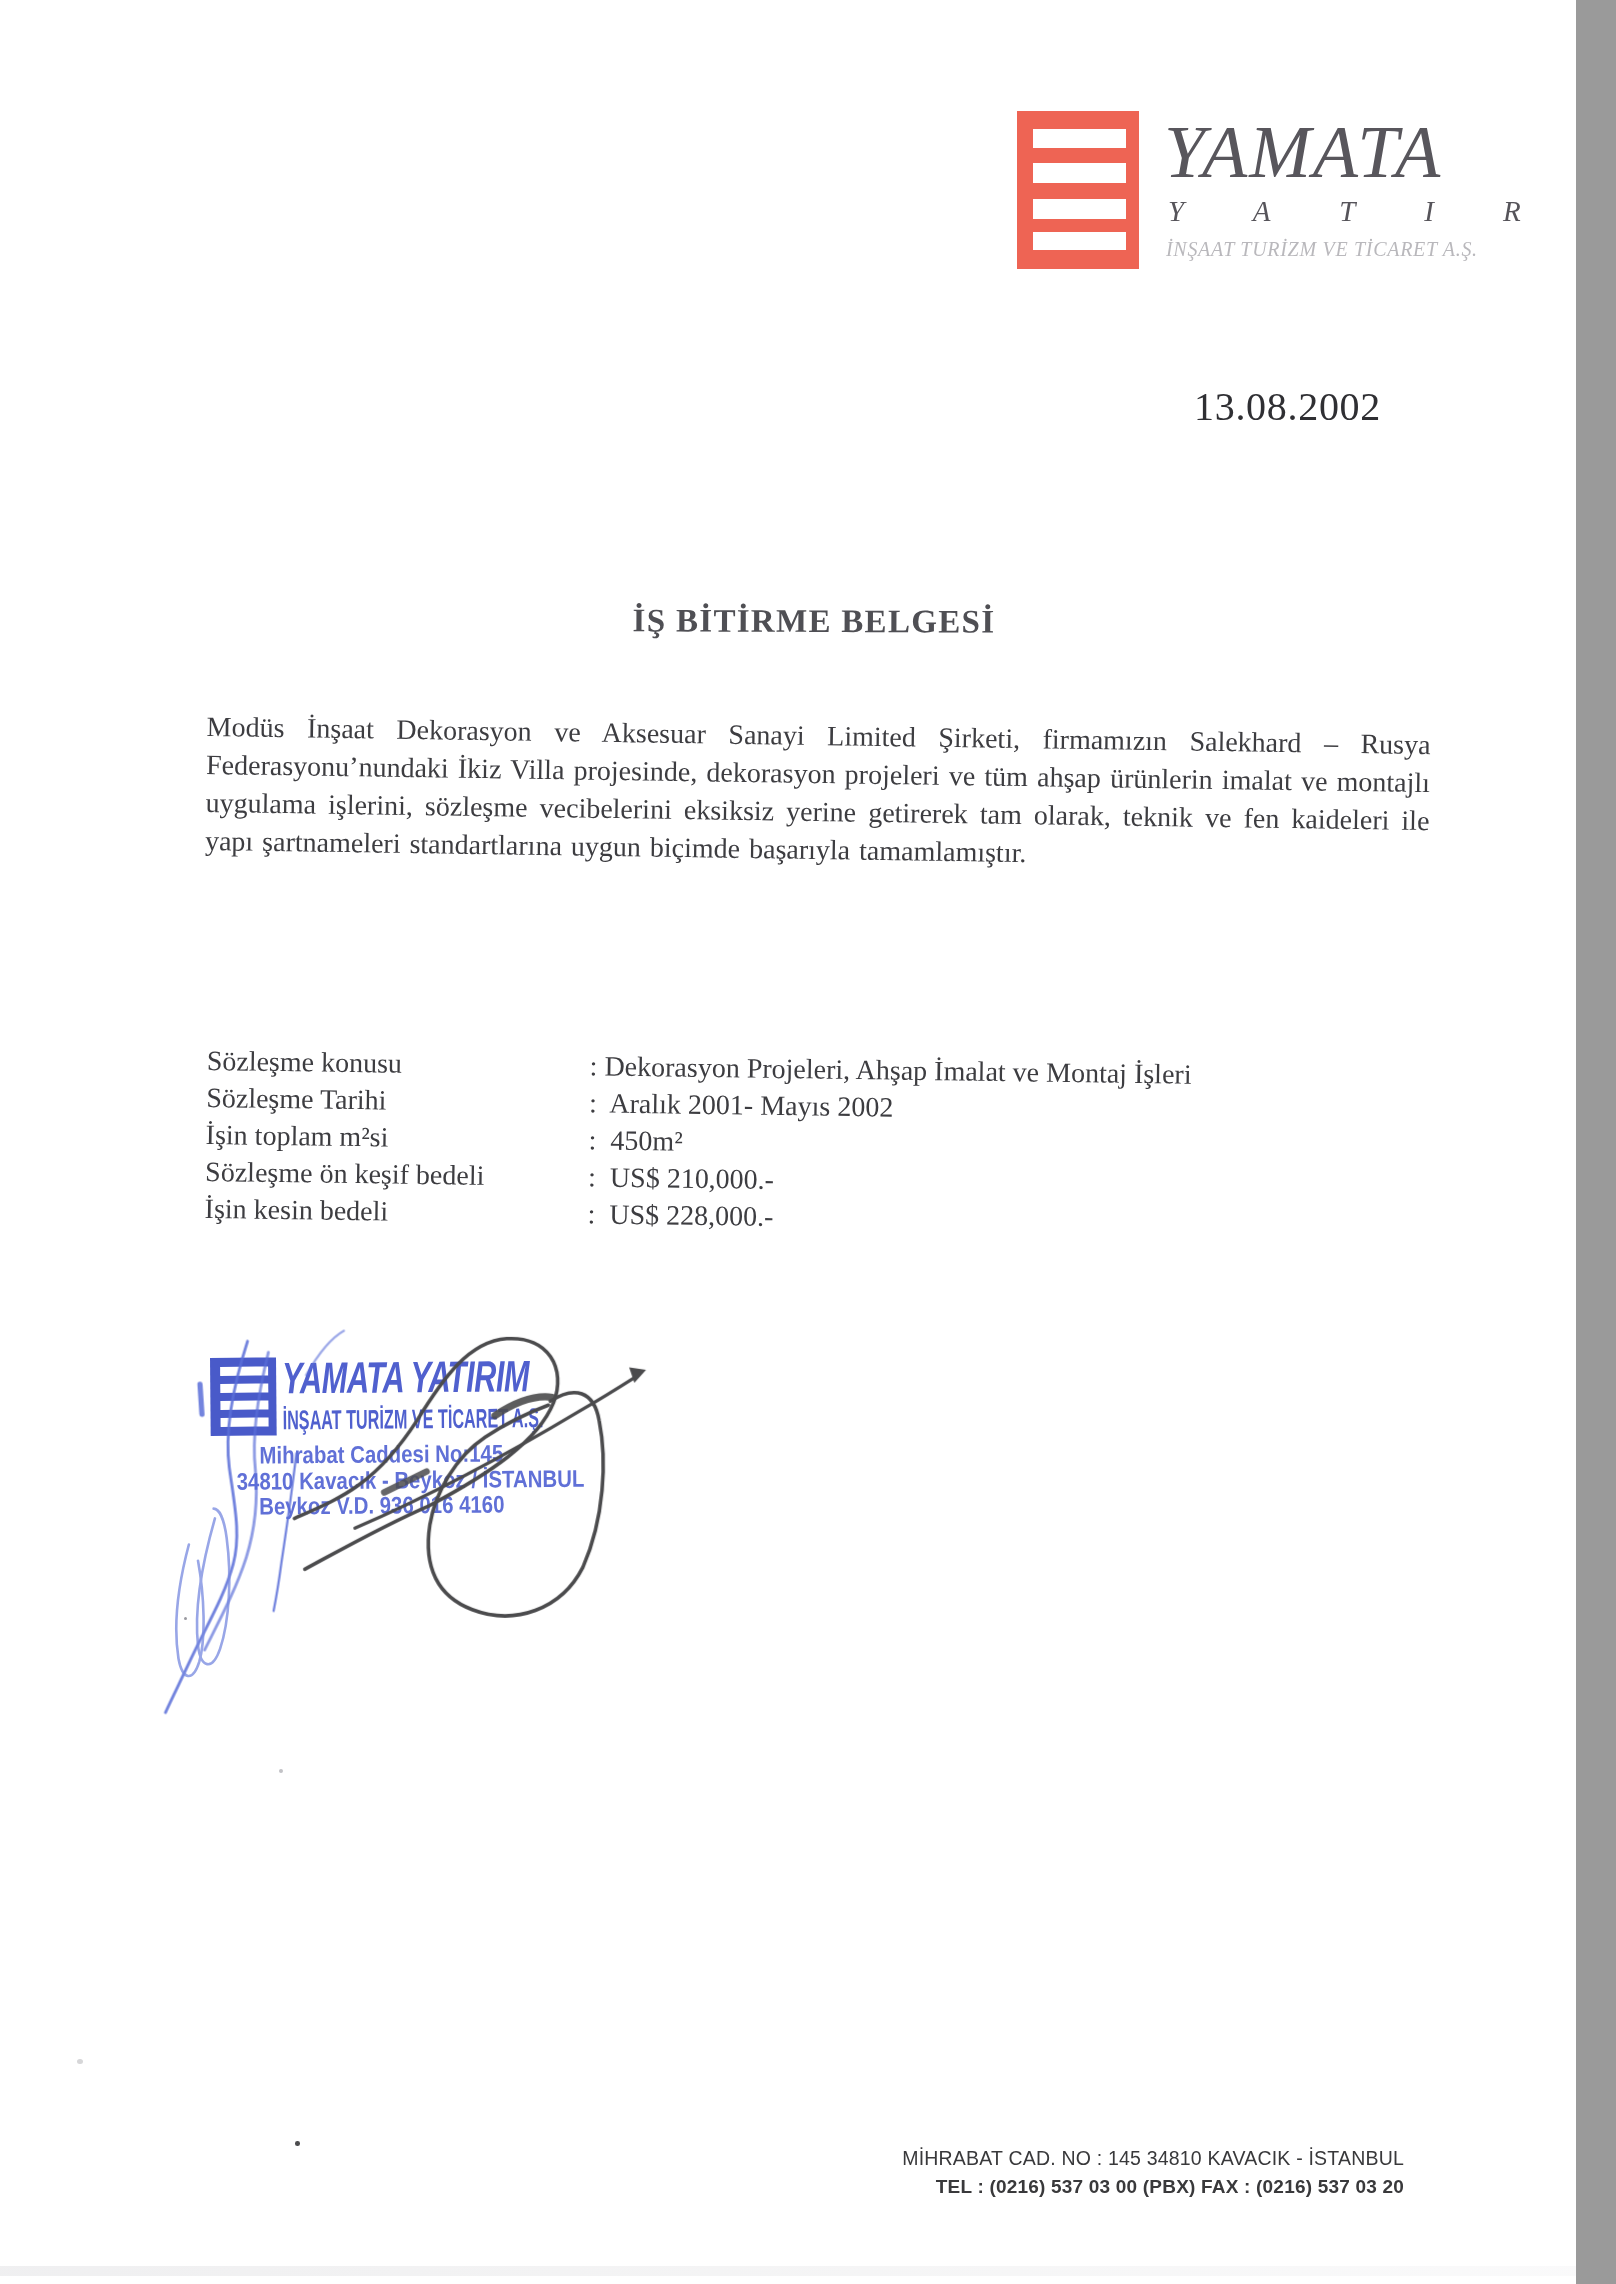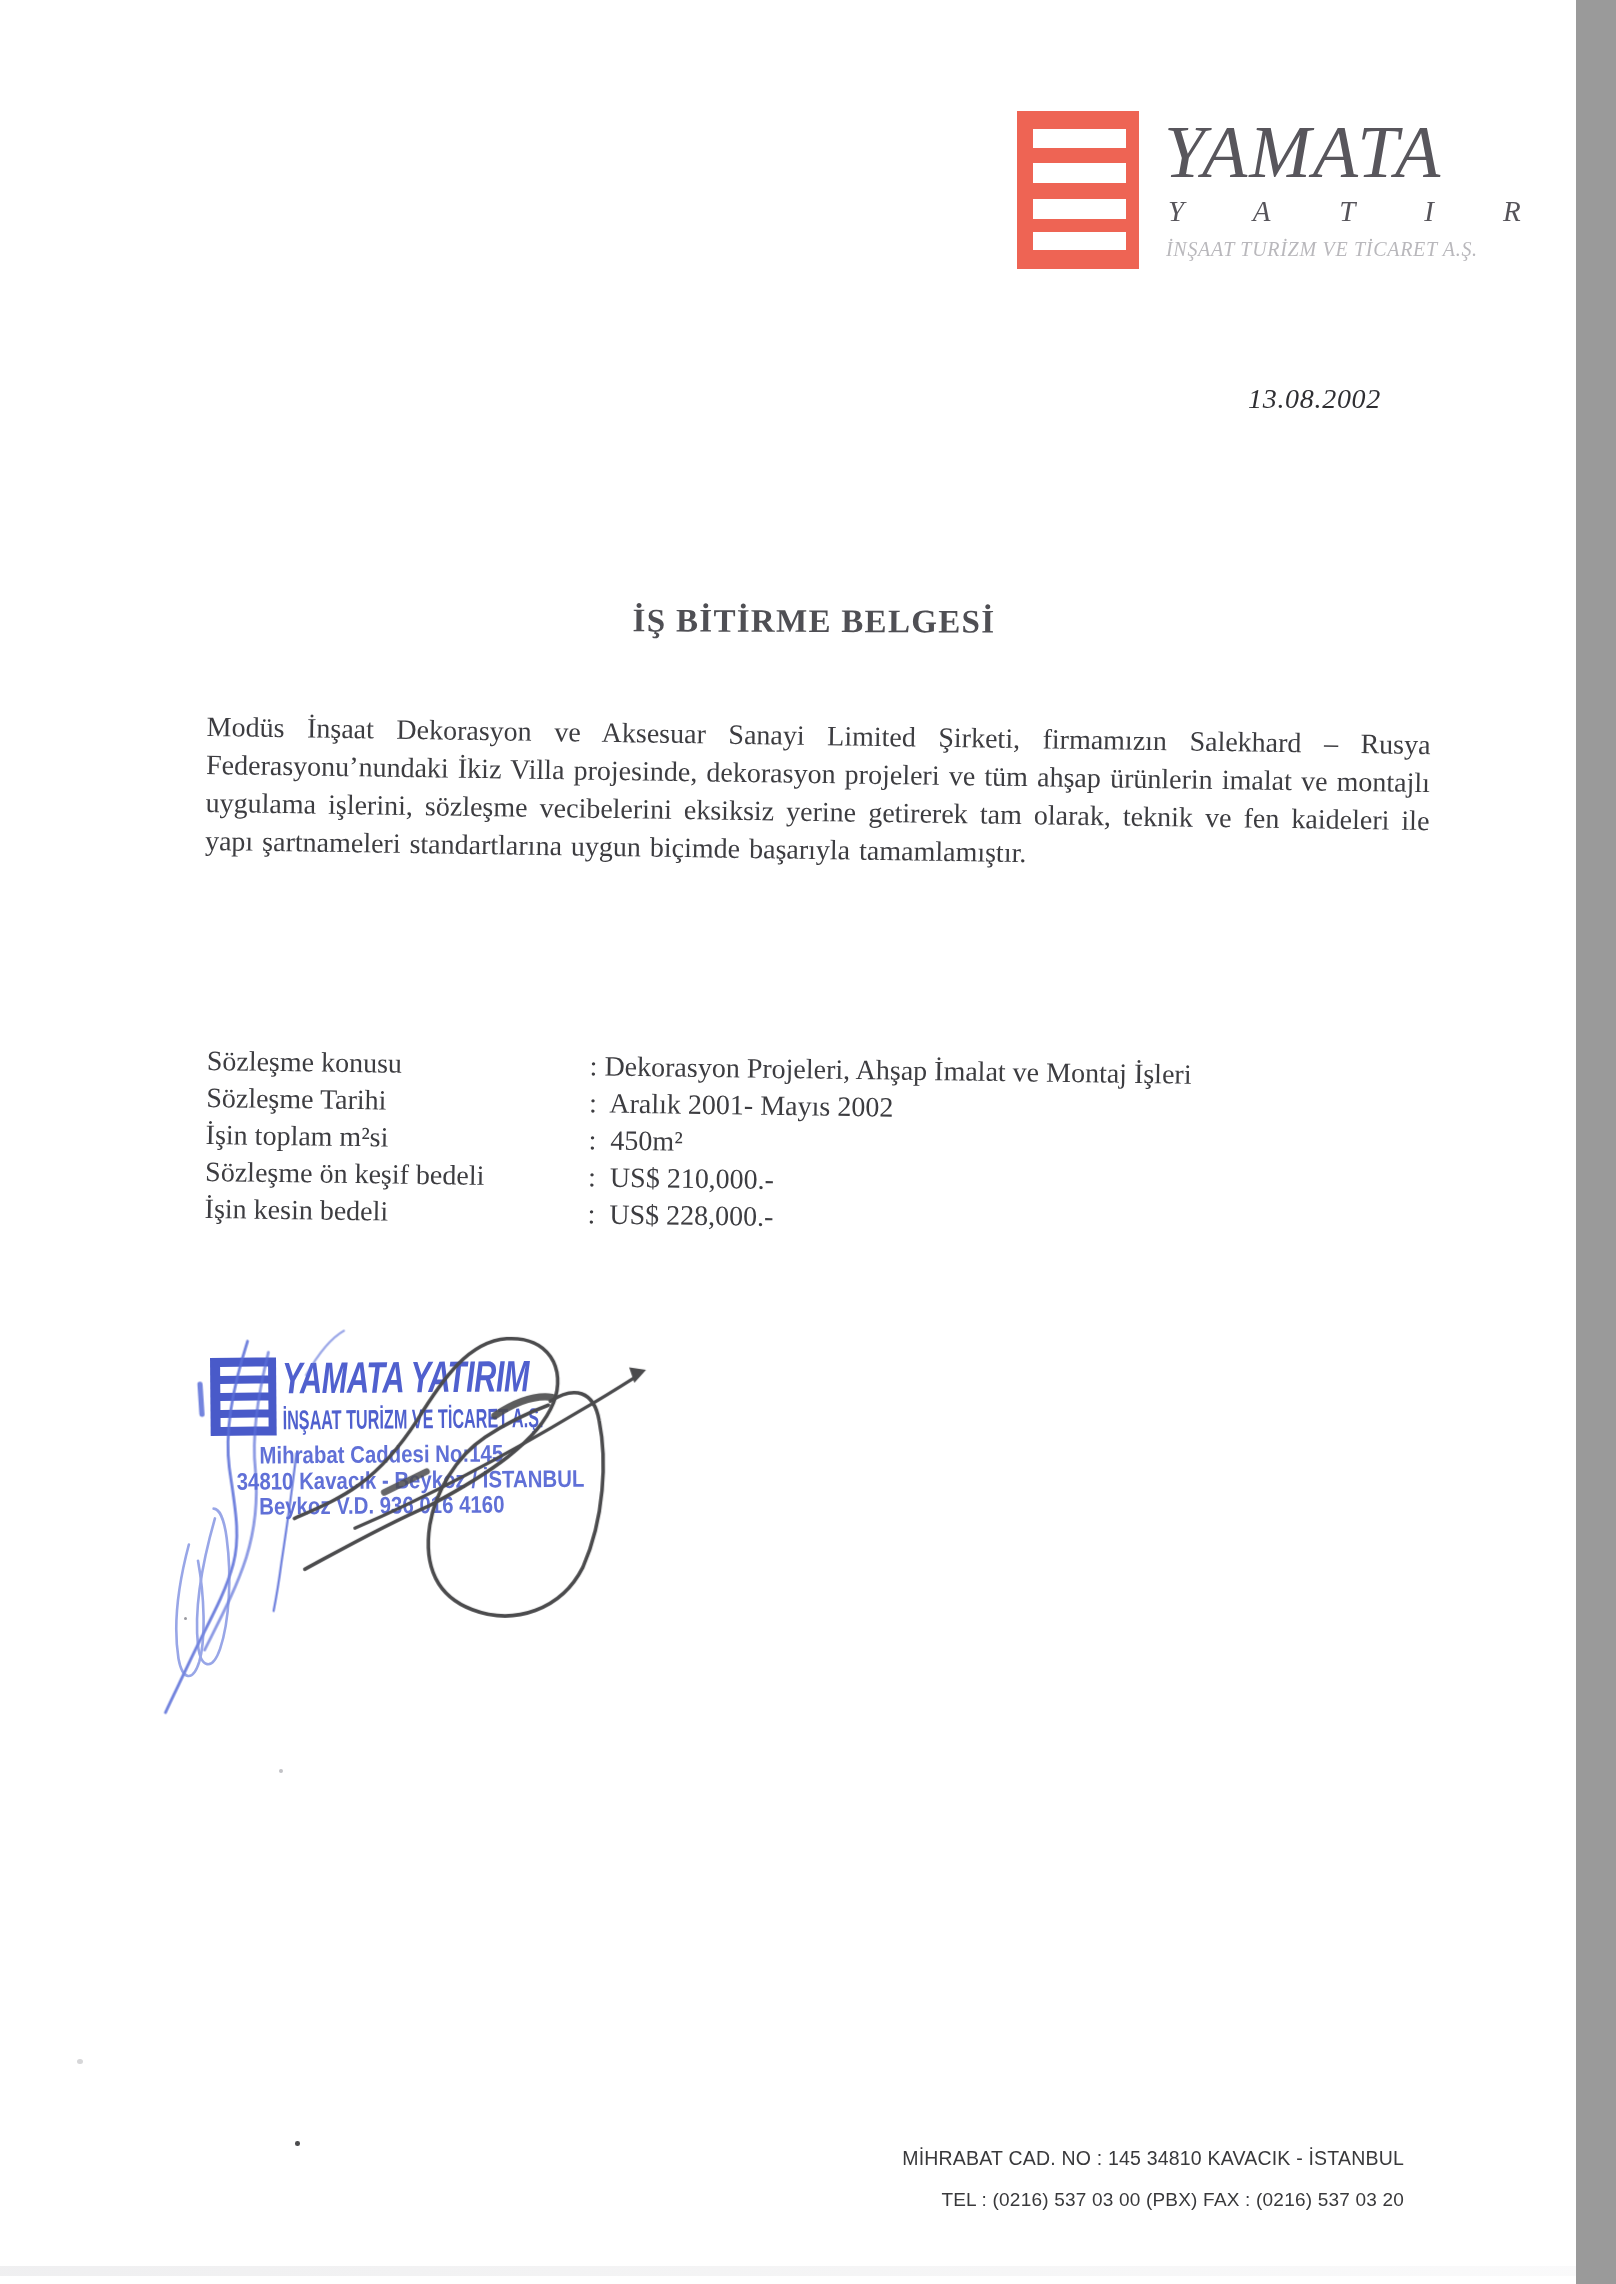--- a/index.html
+++ b/index.html
@@ -24,21 +24,21 @@
     color:#56545a; white-space:nowrap;
   }
   .brand-tagline{
     position:absolute; left:1166px; top:239px;
     font-size:20px; font-style:italic; letter-spacing:0.7px; line-height:1;
     color:#b9b8bc; white-space:nowrap;
   }
   
   .doc-date{
     position:absolute; right:195px; top:383px;
-    font-size:28px; color:#2f2f33; letter-spacing:0.7px;font-style:italic;
+    font-size:40px; color:#2f2f33; letter-spacing:0.7px;
   }
   .doc-title{
     position:absolute; left:52px; right:0; top:603px; margin:0;
     text-align:center; font-size:33px; font-weight:bold; letter-spacing:1.3px;
     color:#4f4f54; transform:rotate(0.2deg);
   }
   
   .paragraph{
     position:absolute; left:207px; top:708px; width:1224px; margin:0;
     font-size:28px; line-height:38px; text-align:justify; word-spacing:2px;
@@ -82,21 +82,21 @@
   }
   .a1{top:87px;} .a2{top:113px;} .a3{top:138px;}
   
   .signature{position:absolute; left:117px; top:1297px;}
   
   .footer{
     position:absolute; right:172px; top:2149px; text-align:right;
     font-family:"Liberation Sans", sans-serif; color:#39393b; letter-spacing:0.2px;
   }
   .footer .f1{font-size:19.5px; line-height:1;text-align:center;}
-  .footer .f2{font-size:19px; line-height:1; margin-top:21px;}
+  .footer .f2{font-size:19px; line-height:1; margin-top:8px;font-weight:bold;}
   
   .speck{position:absolute; border-radius:50%; background:#6a6a6c;}
   .sp1{left:295px; top:2141px; width:4.6px; height:4.6px; background:#4c4c4e;}
   .sp2{left:77px; top:2059px; width:5.9px; height:5.2px; background:#d6d6d8;}
   .sp3{left:279px; top:1769px; width:3.9px; height:3.9px; background:#c2c2c6;}
   .sp4{left:184px; top:1617px; width:3.3px; height:3.3px; background:#9a9aa0;}
   .scan-band{
     position:absolute; left:0; right:0; top:2266px; height:10.4px;
     background:linear-gradient(90deg, #e7e7e9 0%, #eeeeef 45%, #f7f7f8 100%);
     opacity:0.65;

